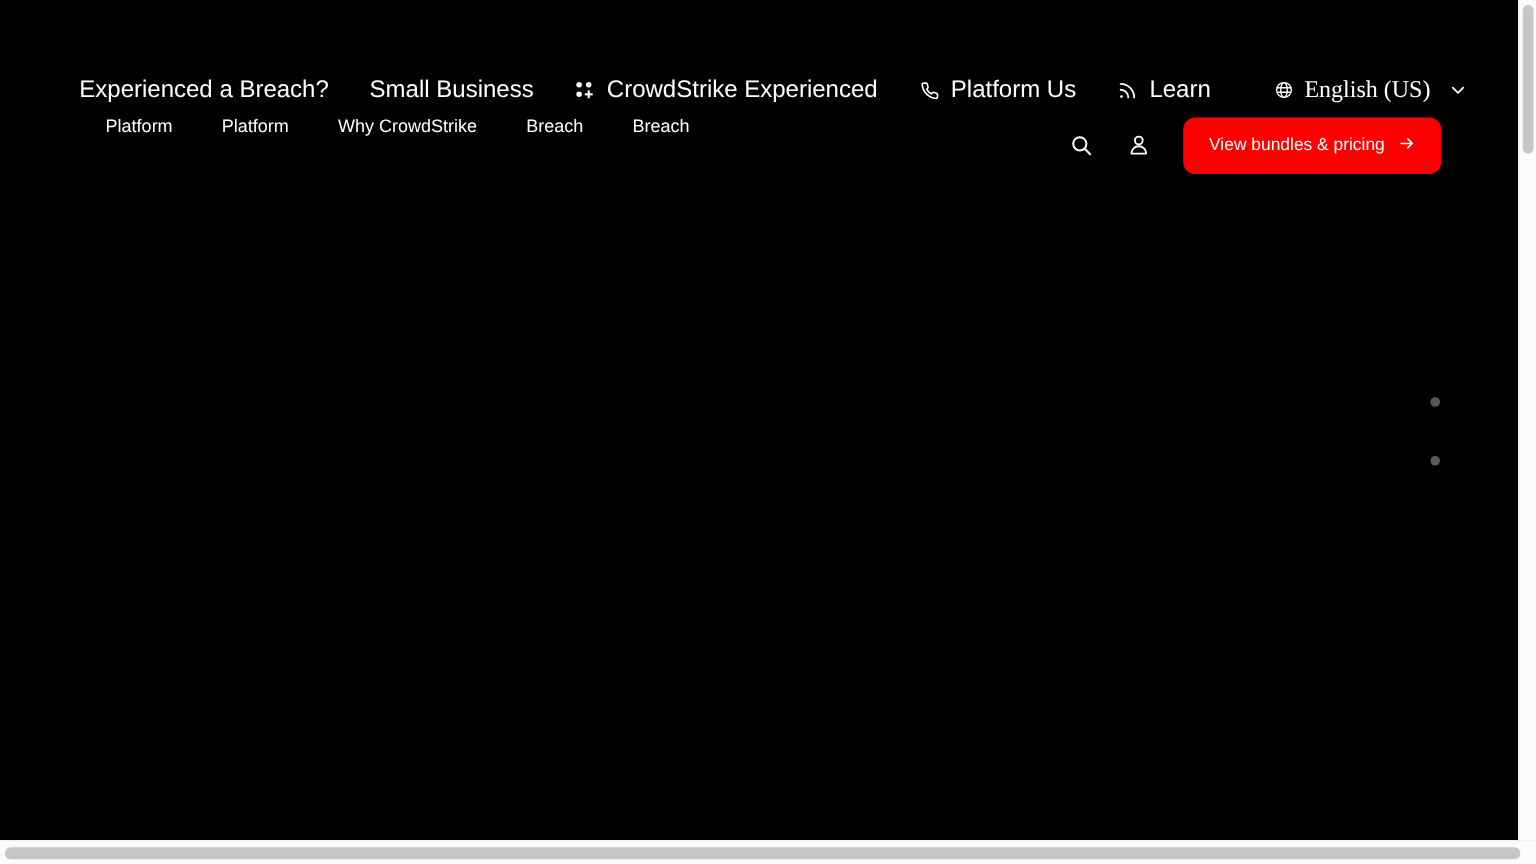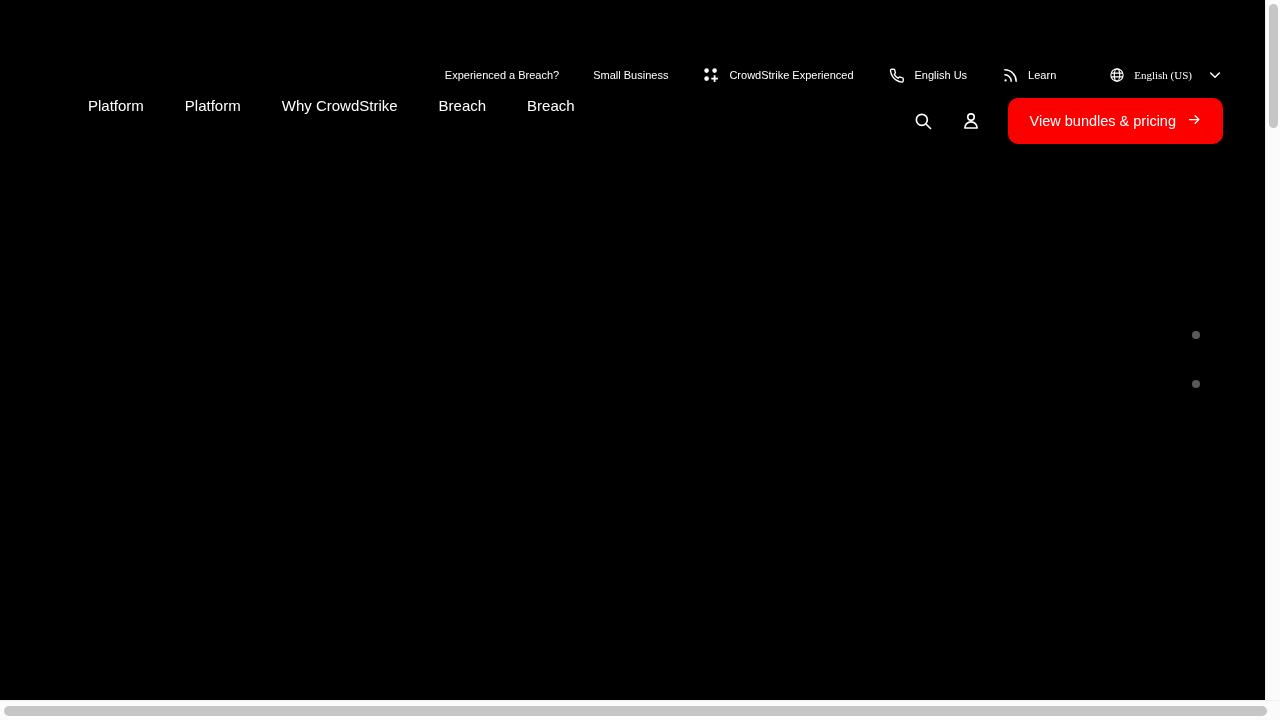--- a/index.html
+++ b/index.html
@@ -51,21 +51,21 @@
   
   .utility-nav {
     position:absolute; left:0; top:56px;
     width:1265px; height:38px;
     display:flex; align-items:center; justify-content:flex-end;
     padding-right:42px;
   }
   .util-item {
     display:flex; align-items:center; gap:9px;
     color:#ffffff;
-    font-size:11px;
+    font-size:20px;
     line-height:1;
     margin-left:34px;
     white-space:nowrap;
     cursor:pointer;
   }
   .util-item:first-child { margin-left:0; }
   .util-icon {
     display:inline-flex; align-items:center; justify-content:center;
     width:18px; height:18px;
     flex:0 0 18px;
@@ -84,21 +84,21 @@
     color:#ffffff;
     font-size:15px;
     line-height:1;
     margin-right:41px;
     white-space:nowrap;
     cursor:pointer;
   }
   .nav-right {
     margin-left:auto;
     display:flex; align-items:center;
-    padding-right:42px;
+    padding-right:64px;
     gap:26px;
   }
   .icon-btn {
     display:inline-flex; align-items:center; justify-content:center;
     width:22px; height:22px;
     cursor:pointer;
   }
   .cta-button {
     display:inline-flex; align-items:center; gap:11px;
     background:#fc0000;
@@ -154,21 +154,21 @@
         </span>
         <span>CrowdStrike Experienced</span>
       </a>
 
       <a class="util-item">
         <span class="util-icon">
           <svg width="17" height="17" viewBox="0 0 24 24" fill="none" stroke="#ffffff" stroke-width="1.9" stroke-linecap="round" stroke-linejoin="round">
             <path d="M21.5 16.9v2.6a1.8 1.8 0 0 1-2 1.8 17.9 17.9 0 0 1-7.8-2.8 17.6 17.6 0 0 1-5.4-5.4A17.9 17.9 0 0 1 3.5 5.2a1.8 1.8 0 0 1 1.8-2h2.6a1.8 1.8 0 0 1 1.8 1.6c.1.9.3 1.8.6 2.6a1.8 1.8 0 0 1-.4 1.9l-1.1 1.1a14.5 14.5 0 0 0 5.4 5.4l1.1-1.1a1.8 1.8 0 0 1 1.9-.4c.8.3 1.7.5 2.6.6a1.8 1.8 0 0 1 1.7 1.9z"></path>
           </svg>
         </span>
-        <span>English Us</span>
+        <span>Platform Us</span>
       </a>
 
       <a class="util-item">
         <span class="util-icon">
           <svg width="17" height="17" viewBox="0 0 24 24" fill="none" stroke="#ffffff" stroke-width="2.1" stroke-linecap="round">
             <path d="M4 11a9 9 0 0 1 9 9"></path>
             <path d="M4 4a16 16 0 0 1 16 16"></path>
             <circle cx="5" cy="19" r="1.6" fill="#ffffff" stroke="none"></circle>
           </svg>
         </span>

